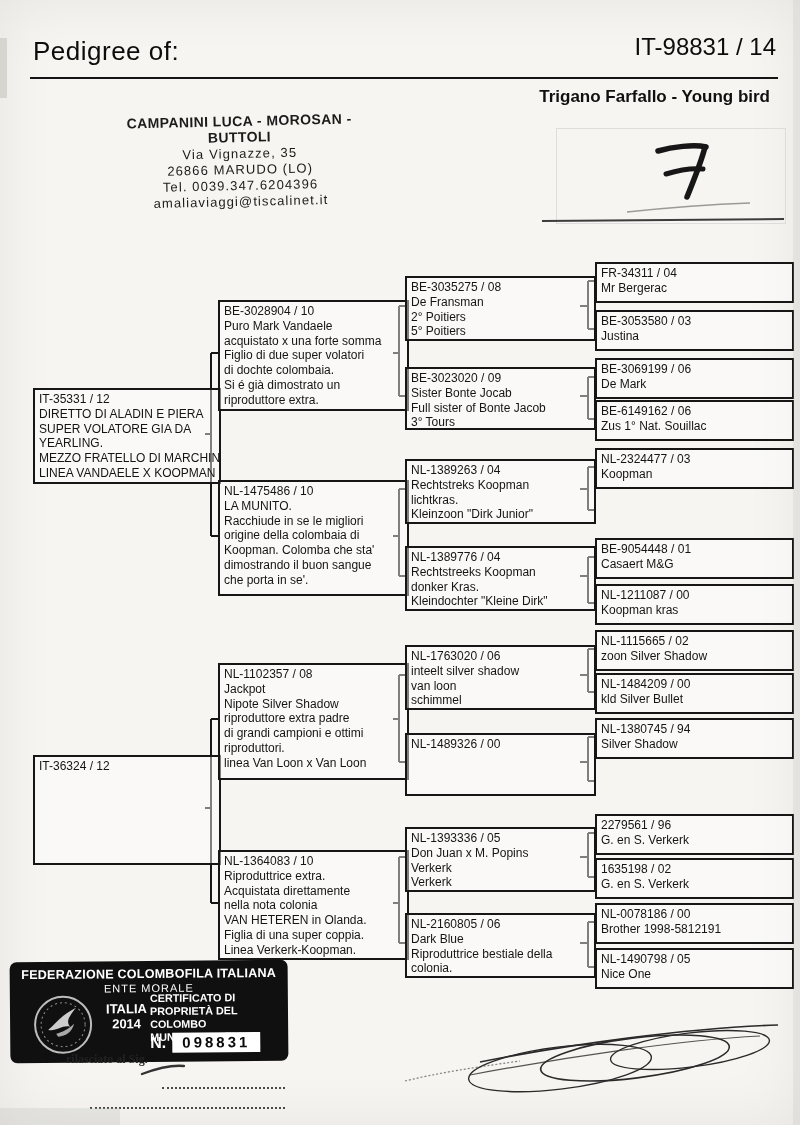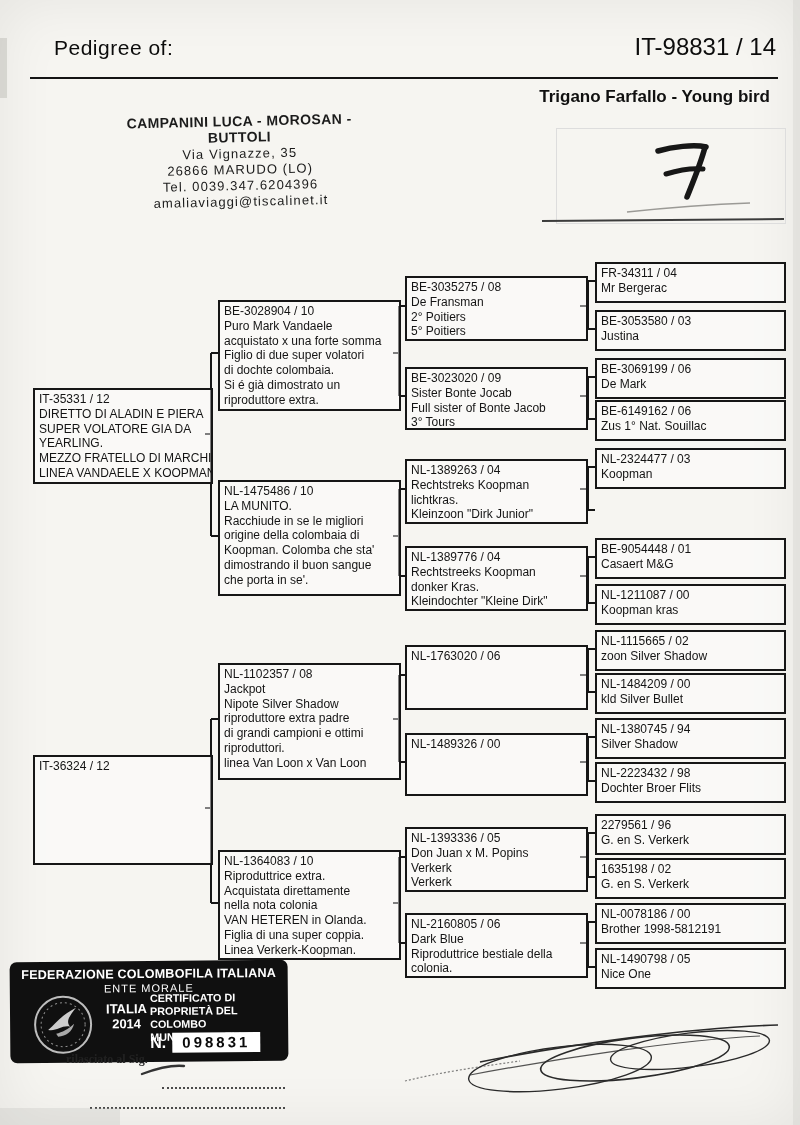--- a/index.html
+++ b/index.html
@@ -2,32 +2,32 @@
 <html><head>
 <meta charset="utf-8">
 <style>
   html,body{margin:0;padding:0;background:#e8e7e3;}
   .page{
     position:relative;width:800px;height:1125px;margin:0 auto;
     background:#f6f5f1;overflow:hidden;color:#141414;
     font-family:"Liberation Sans","DejaVu Sans",sans-serif;
     box-shadow:inset 0 0 60px rgba(0,0,0,0.07);
   }
-  .hdr-title{position:absolute;left:33px;top:36px;font-size:21px;font-weight:400;letter-spacing:.5px;color:#0c0c0c;margin-left:21px;}
+  .hdr-title{position:absolute;left:33px;top:36px;font-size:26px;font-weight:400;letter-spacing:.5px;color:#0c0c0c;}
   .hdr-ring{position:absolute;right:24px;top:33px;font-size:24px;font-weight:400;color:#0c0c0c;}
   .hdr-rule{position:absolute;left:30px;top:77px;width:748px;height:2px;background:#141414;}
   .hdr-sub{position:absolute;right:30px;top:87px;font-size:17px;font-weight:700;color:#101010;}
 
   .owner-stamp{position:absolute;left:95px;top:113px;width:290px;text-align:center;
     transform:rotate(-1.3deg);color:#1b1b1b;}
   .owner-stamp .l1{font-size:14px;font-weight:700;letter-spacing:.4px;}
   .owner-stamp .ln{font-size:13px;letter-spacing:1.1px;margin-top:1px;}
 
   .seven-area{position:absolute;left:556px;top:128px;width:228px;height:94px;border:1px solid #ddd;}
-  .pbox{position:absolute;border:2px solid #161616;padding:2px 8px 1px 4px;font-size:12px;
+  .pbox{position:absolute;border:2px solid #161616;padding:2px 16px 1px 4px;font-size:12px;
     line-height:14.8px;background:rgba(255,255,255,0.45);overflow:hidden;}
   .pbox-id{white-space:nowrap;}
   .pline{white-space:nowrap;}
 
   .connector-svg,.overlay-svg{position:absolute;left:0;top:0;pointer-events:none;}
 
   .fed-stamp{position:absolute;left:10px;top:961px;width:278px;height:101px;background:#101010;
     color:#fff;border-radius:7px;transform:rotate(-0.5deg);}
   .fed-title{text-align:center;font-size:12.6px;font-weight:700;letter-spacing:.2px;margin-top:6px;}
   .fed-sub{text-align:center;font-size:11px;font-weight:400;letter-spacing:1px;margin-top:1px;}
@@ -175,20 +175,25 @@
   <div class="pbox" style="left:405px;top:546px;width:167px;height:58px">
     <div class="pbox-id">NL-1389776 / 04</div>
     <div>
         <div class="pline">Rechtstreeks Koopman</div>
         <div class="pline">donker Kras.</div>
         <div class="pline">Kleindochter "Kleine Dirk"</div>
       </div>
   </div>
   <div class="pbox" style="left:405px;top:645px;width:167px;height:58px">
     <div class="pbox-id">NL-1763020 / 06</div>
+    <div>
+        <div class="pline">inteelt silver shadow</div>
+        <div class="pline">van loon</div>
+        <div class="pline">schimmel</div>
+      </div>
   </div>
   <div class="pbox" style="left:405px;top:733px;width:167px;height:56px">
     <div class="pbox-id">NL-1489326 / 00</div>
   </div>
   <div class="pbox" style="left:405px;top:827px;width:167px;height:58px">
     <div class="pbox-id">NL-1393336 / 05</div>
     <div>
         <div class="pline">Don Juan x M. Popins</div>
         <div class="pline">Verkerk</div>
         <div class="pline">Verkerk</div>
@@ -254,26 +259,20 @@
   <div class="pbox" style="left:595px;top:673px;width:175px;height:34px">
     <div class="pbox-id">NL-1484209 / 00</div>
     <div>
         <div class="pline">kld Silver Bullet</div>
       </div>
   </div>
   <div class="pbox" style="left:595px;top:718px;width:175px;height:34px">
     <div class="pbox-id">NL-1380745 / 94</div>
     <div>
         <div class="pline">Silver Shadow</div>
-      </div>
-  </div>
-  <div class="pbox" style="left:595px;top:762px;width:175px;height:34px">
-    <div class="pbox-id">NL-2223432 / 98</div>
-    <div>
-        <div class="pline">Dochter Broer Flits</div>
       </div>
   </div>
   <div class="pbox" style="left:595px;top:814px;width:175px;height:34px">
     <div class="pbox-id">2279561 / 96</div>
     <div>
         <div class="pline">G. en S. Verkerk</div>
       </div>
   </div>
   <div class="pbox" style="left:595px;top:858px;width:175px;height:34px">
     <div class="pbox-id">1635198 / 02</div>

